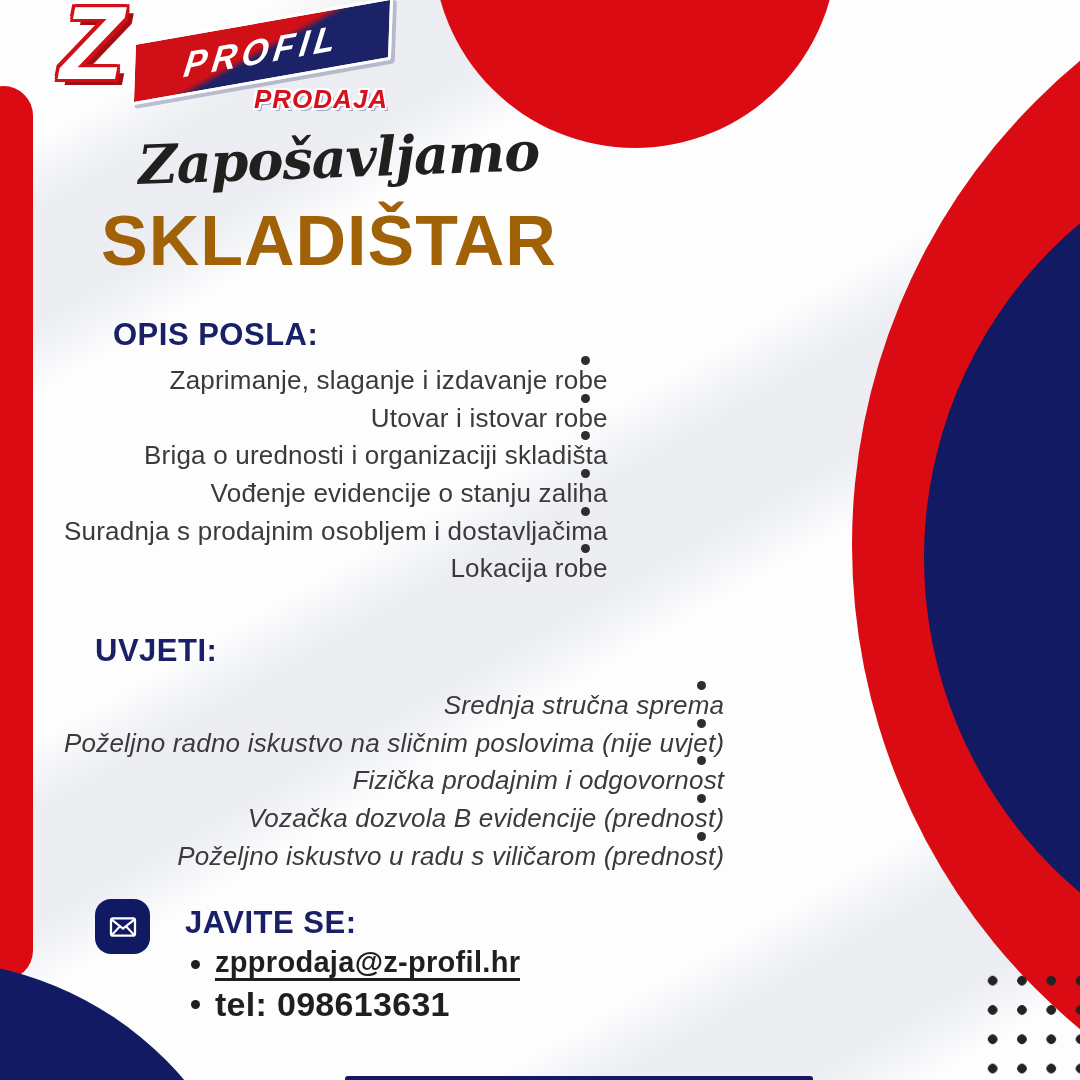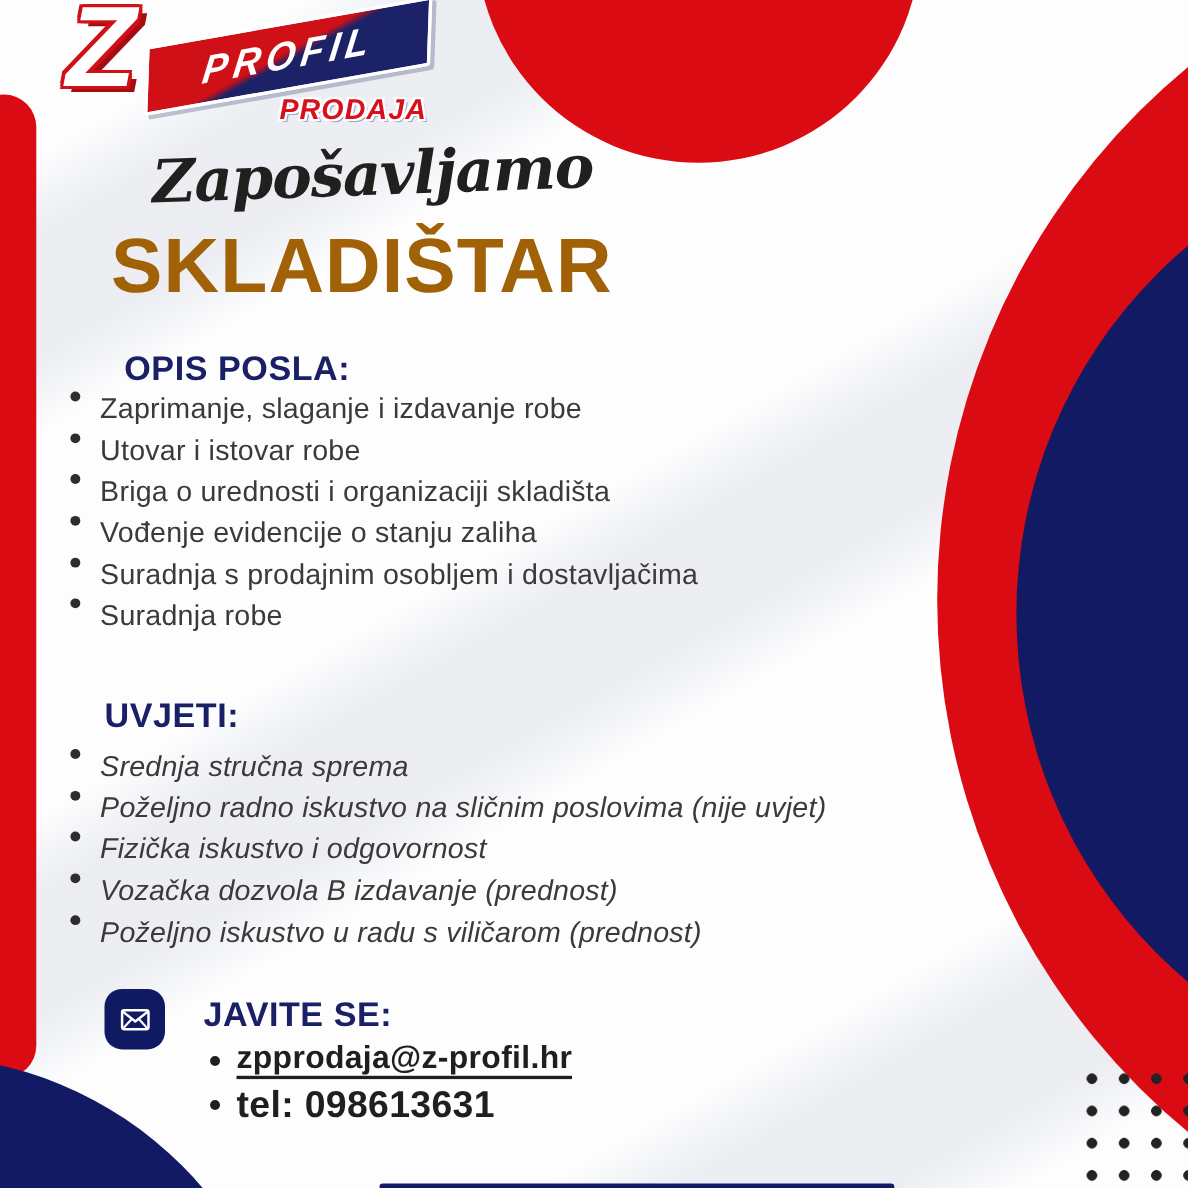--- a/index.html
+++ b/index.html
@@ -72,21 +72,21 @@
   .sec-h{
     position:absolute;z-index:5;margin:0;
     font-size:31px;font-weight:800;color:#1a2066;letter-spacing:.5px;text-align:center;
   }
   .opis-h{left:113px;top:317px;}
   .uvjeti-h{left:95px;top:633px;}
   
   .blist{position:absolute;z-index:5;margin:0;padding:0;list-style:none;left:64px;}
   .l1{top:356px;}
   .l2{top:681px;font-style:italic;}
-  .blist li{height:37.7px;display:flex;align-items:flex-start;}
+  .blist li{height:37.7px;display:flex;align-items:flex-end;flex-direction:column;}
   .bdot{width:9px;height:9px;border-radius:50%;background:#2d2d2d;margin-right:18px;flex:0 0 auto;}
   .btext{font-size:26px;color:#3a3a3a;letter-spacing:.2px;white-space:nowrap;}
   
   .mail-badge{
     position:absolute;left:95px;top:899px;width:55px;height:55px;z-index:5;
     background:#101a63;border-radius:16px;display:flex;align-items:center;justify-content:center;
   }
   .contact-h{left:185px;top:905px;}
   .contact-list{position:absolute;left:191px;top:944px;z-index:5;}
   .contact-row{height:40px;display:flex;align-items:center;}
@@ -145,41 +145,41 @@
     <li>
       <span class="bdot"></span>
       <span class="btext">Vođenje evidencije o stanju zaliha</span>
     </li>
     <li>
       <span class="bdot"></span>
       <span class="btext">Suradnja s prodajnim osobljem i dostavljačima</span>
     </li>
     <li>
       <span class="bdot"></span>
-      <span class="btext">Suradnja robe</span>
+      <span class="btext">Lokacija robe</span>
     </li>
   </ul>
 
   <h2 class="sec-h uvjeti-h">UVJETI:</h2>
   <ul class="blist l2">
     <li>
       <span class="bdot"></span>
       <span class="btext">Srednja stručna sprema</span>
     </li>
     <li>
       <span class="bdot"></span>
       <span class="btext">Poželjno radno iskustvo na sličnim poslovima (nije uvjet)</span>
     </li>
     <li>
       <span class="bdot"></span>
-      <span class="btext">Fizička iskustvo i odgovornost</span>
-    </li>
-    <li>
-      <span class="bdot"></span>
-      <span class="btext">Vozačka dozvola B izdavanje (prednost)</span>
+      <span class="btext">Fizička prodajnim i odgovornost</span>
+    </li>
+    <li>
+      <span class="bdot"></span>
+      <span class="btext">Vozačka dozvola B evidencije (prednost)</span>
     </li>
     <li>
       <span class="bdot"></span>
       <span class="btext">Poželjno iskustvo u radu s viličarom (prednost)</span>
     </li>
   </ul>
 
   <div class="mail-badge">
     <svg width="32" height="32" viewBox="0 0 24 24">
       <rect x="3" y="5.5" width="18" height="13" rx="1.5" fill="none" stroke="#ffffff" stroke-width="1.7"></rect>

